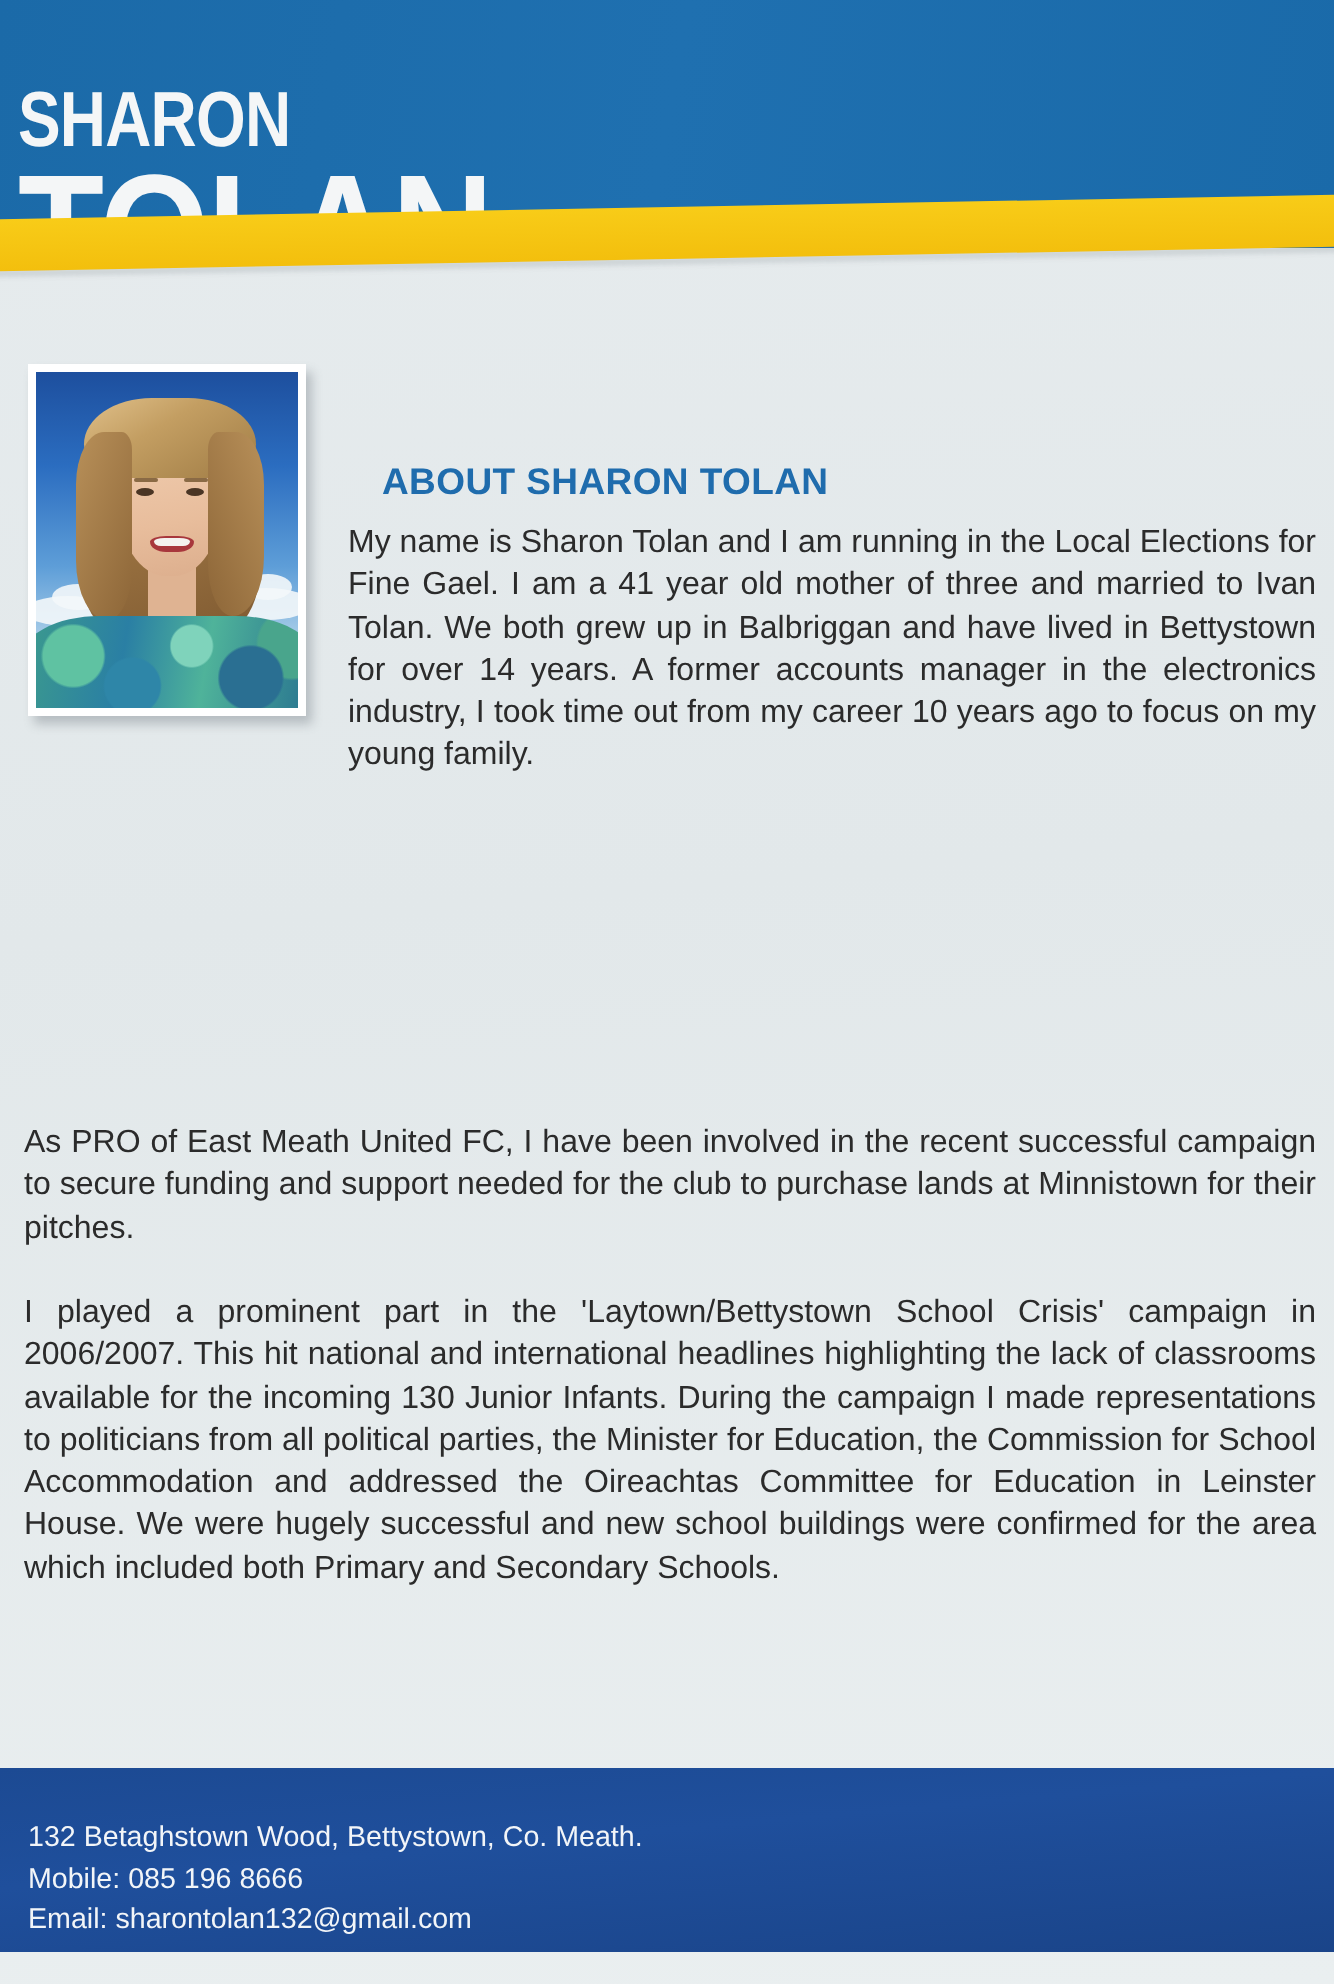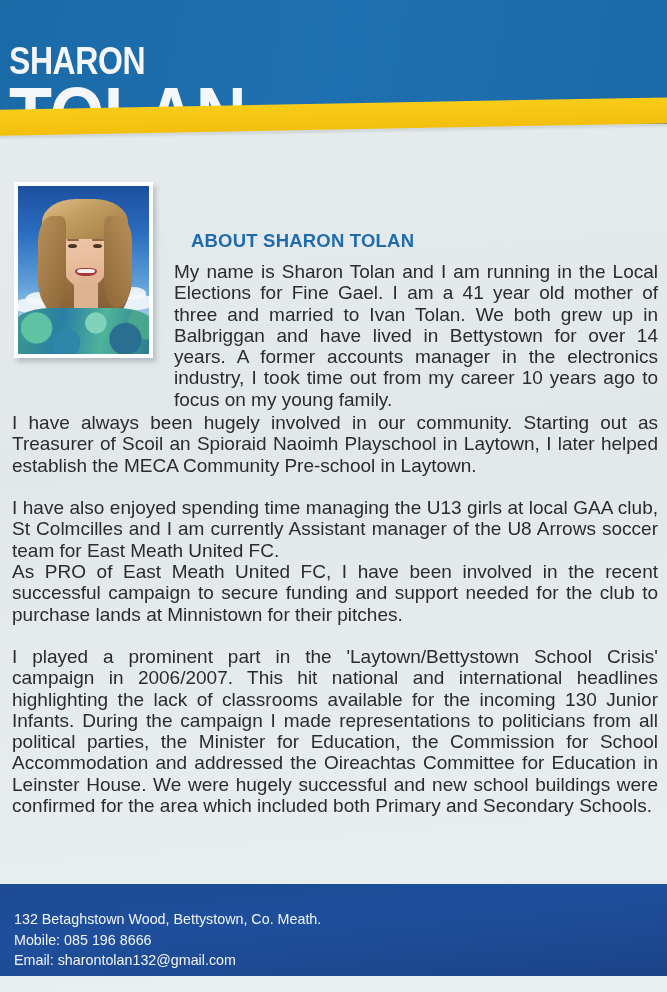--- a/index.html
+++ b/index.html
@@ -223,21 +223,21 @@
     font-weight: bold;
     font-size: 18.5px;
     letter-spacing: 0.2px;
     color: #1f6cad;
     white-space: nowrap;
     margin-left: 17px;
   }
   .para {
     position: absolute;
     font-family: "Liberation Sans", sans-serif;
-    font-size: 19px;
+    font-size: 16px;
     line-height: 21.3px;
     color: #2b2b2b;
     text-align: justify;
     text-justify: inter-word;
     margin: 0;
   }
   .p1 {
     left: 174px;
     top: 261px;
     width: 484px;
@@ -309,22 +309,20 @@
       <div class="hair-side-r"></div>
       <div class="shoulder-l"></div>
       <div class="shoulder-r"></div>
       <div class="top-garment"></div>
     </div>
   </div>
 
   <div class="about-heading">ABOUT SHARON TOLAN</div>
 
   <p class="para p1">My name is Sharon Tolan and I am running in the Local Elections for Fine Gael. I am a 41 year old mother of three and married to Ivan Tolan. We both grew up in Balbriggan and have lived in Bettystown for over 14 years. A former accounts manager in the electronics industry, I took time out from my career 10 years ago to focus on my young family.</p>
-  <p class="para p2">I have always been hugely involved in our community.  Starting out as Treasurer of Scoil an Spioraid Naoimh Playschool in Laytown, I later helped establish the MECA Community Pre-school in Laytown.</p>
-  <p class="para p3">I have also enjoyed spending time managing the U13 girls at local GAA club, St Colmcilles and I am currently Assistant manager of the U8 Arrows soccer team for East Meath United FC.</p>
   <p class="para p4">As PRO of East Meath United FC, I have been involved in the recent successful campaign to secure funding and support needed for the club to purchase lands at Minnistown for their pitches.</p>
   <p class="para p5">I played a prominent part in the 'Laytown/Bettystown School Crisis' campaign in 2006/2007. This hit national and international headlines highlighting the lack of classrooms available for the incoming 130 Junior Infants. During the campaign I made representations to politicians from all political parties, the Minister for Education, the Commission for School Accommodation and addressed the Oireachtas Committee for Education in Leinster House. We were hugely successful and new school buildings were confirmed for the area which included both Primary and Secondary Schools.</p>
 
   <div class="footer">
     <div class="footer-text">
       <span class="footer-line">132 Betaghstown Wood, Bettystown, Co. Meath.</span>
       <span class="footer-line"><span class="lbl">Mobile:</span> <span>085 196 8666</span></span>
       <span class="footer-line"><span class="lbl">Email:</span> <span>sharontolan132@gmail.com</span></span>
     </div>
   </div>

